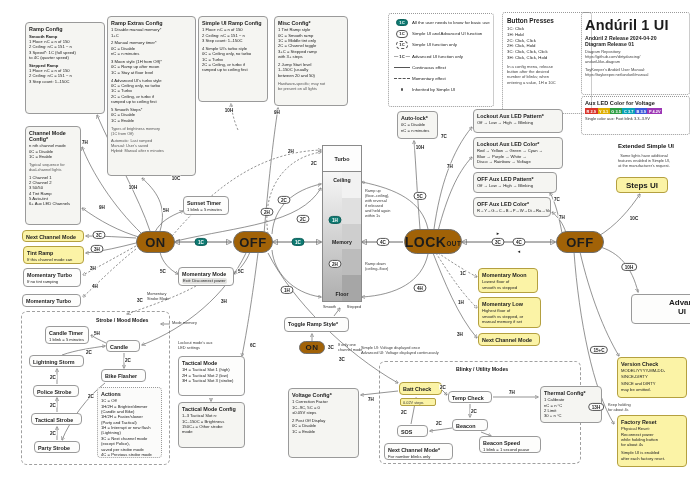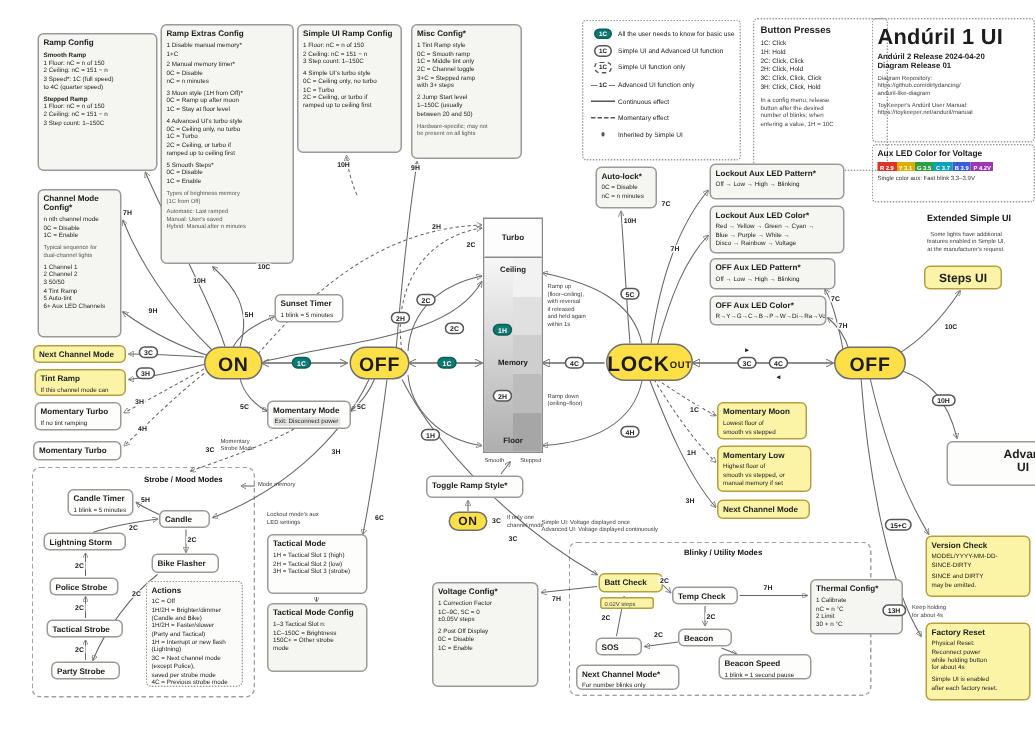--- a/index.html
+++ b/index.html
@@ -14,21 +14,21 @@
   .box.white{background:#fdfdfc;}
   .box.yellow{background:#fbf3a6;border-color:#b4a040;}
   .box.dotted{border-style:dotted;background:#fbfbfa;}
   .box .t{font-weight:bold;font-size:5.4px;line-height:1.15;margin-bottom:1.5px;}
   .box .ln{color:#222;}
   .box .ln.b{font-weight:bold;margin-top:2px;}
   .box .ln.s{color:#555;font-size:3.9px;}
   .box .ln.g{margin-top:2.5px;}
   .box .ln.h{background:#e4e4e2;border-radius:2px;padding:0 1px;display:inline-block;}
   .box.center{text-align:center;}
-  .state{position:absolute;z-index:4;border:1.1px solid #6f6f6f;border-radius:14px;background:#fde047;display:flex;align-items:center;justify-content:center;font-weight:bold;letter-spacing:.5px;box-sizing:border-box;}
+  .state{position:absolute;z-index:4;border:1.1px solid #6f6f6f;border-radius:14px;background:#a16207;display:flex;align-items:center;justify-content:center;font-weight:bold;letter-spacing:.5px;box-sizing:border-box;}
   .state .sub{font-size:.45em;font-weight:bold;margin-top:.5em;}
   .pill{position:absolute;z-index:5;transform:translate(-50%,-50%);border:.7px solid #555;border-radius:4.5px;background:#fff;font-size:4.6px;font-weight:bold;padding:.6px 2.6px;white-space:nowrap;}
   .pill.teal{background:#0e7a72;border-color:#0b5f59;color:#fff;}
   .lblx{position:absolute;z-index:5;transform:translate(-50%,-50%);font-size:4.6px;font-weight:bold;color:#222;background:rgba(255,255,255,.88);padding:0 1px;white-space:nowrap;}
   .note{position:absolute;z-index:4;font-size:3.9px;color:#3a3a3a;line-height:1.3;}
   .note.bold{font-weight:bold;color:#111;}
   .note.center{text-align:center;}
   .note.hl{background:#fbf3a6;border:.6px solid #b4a040;border-radius:2px;padding:.5px 2px;}
   
   .chrome{position:absolute;z-index:4;}

